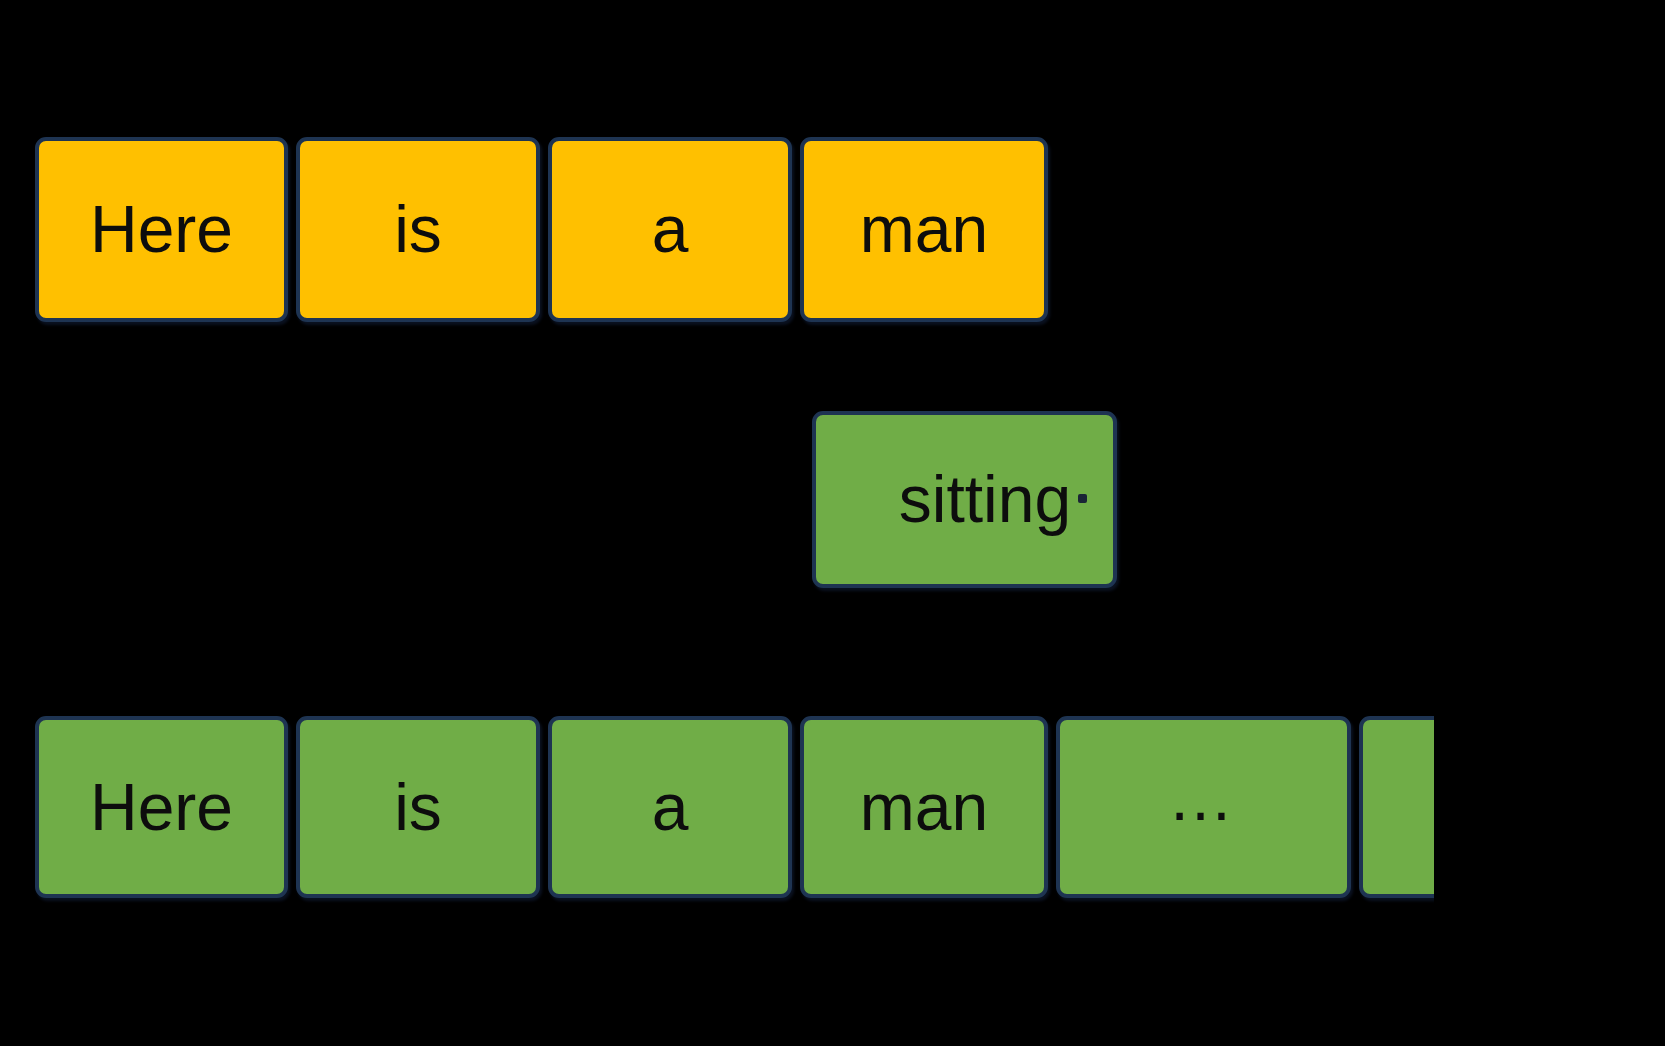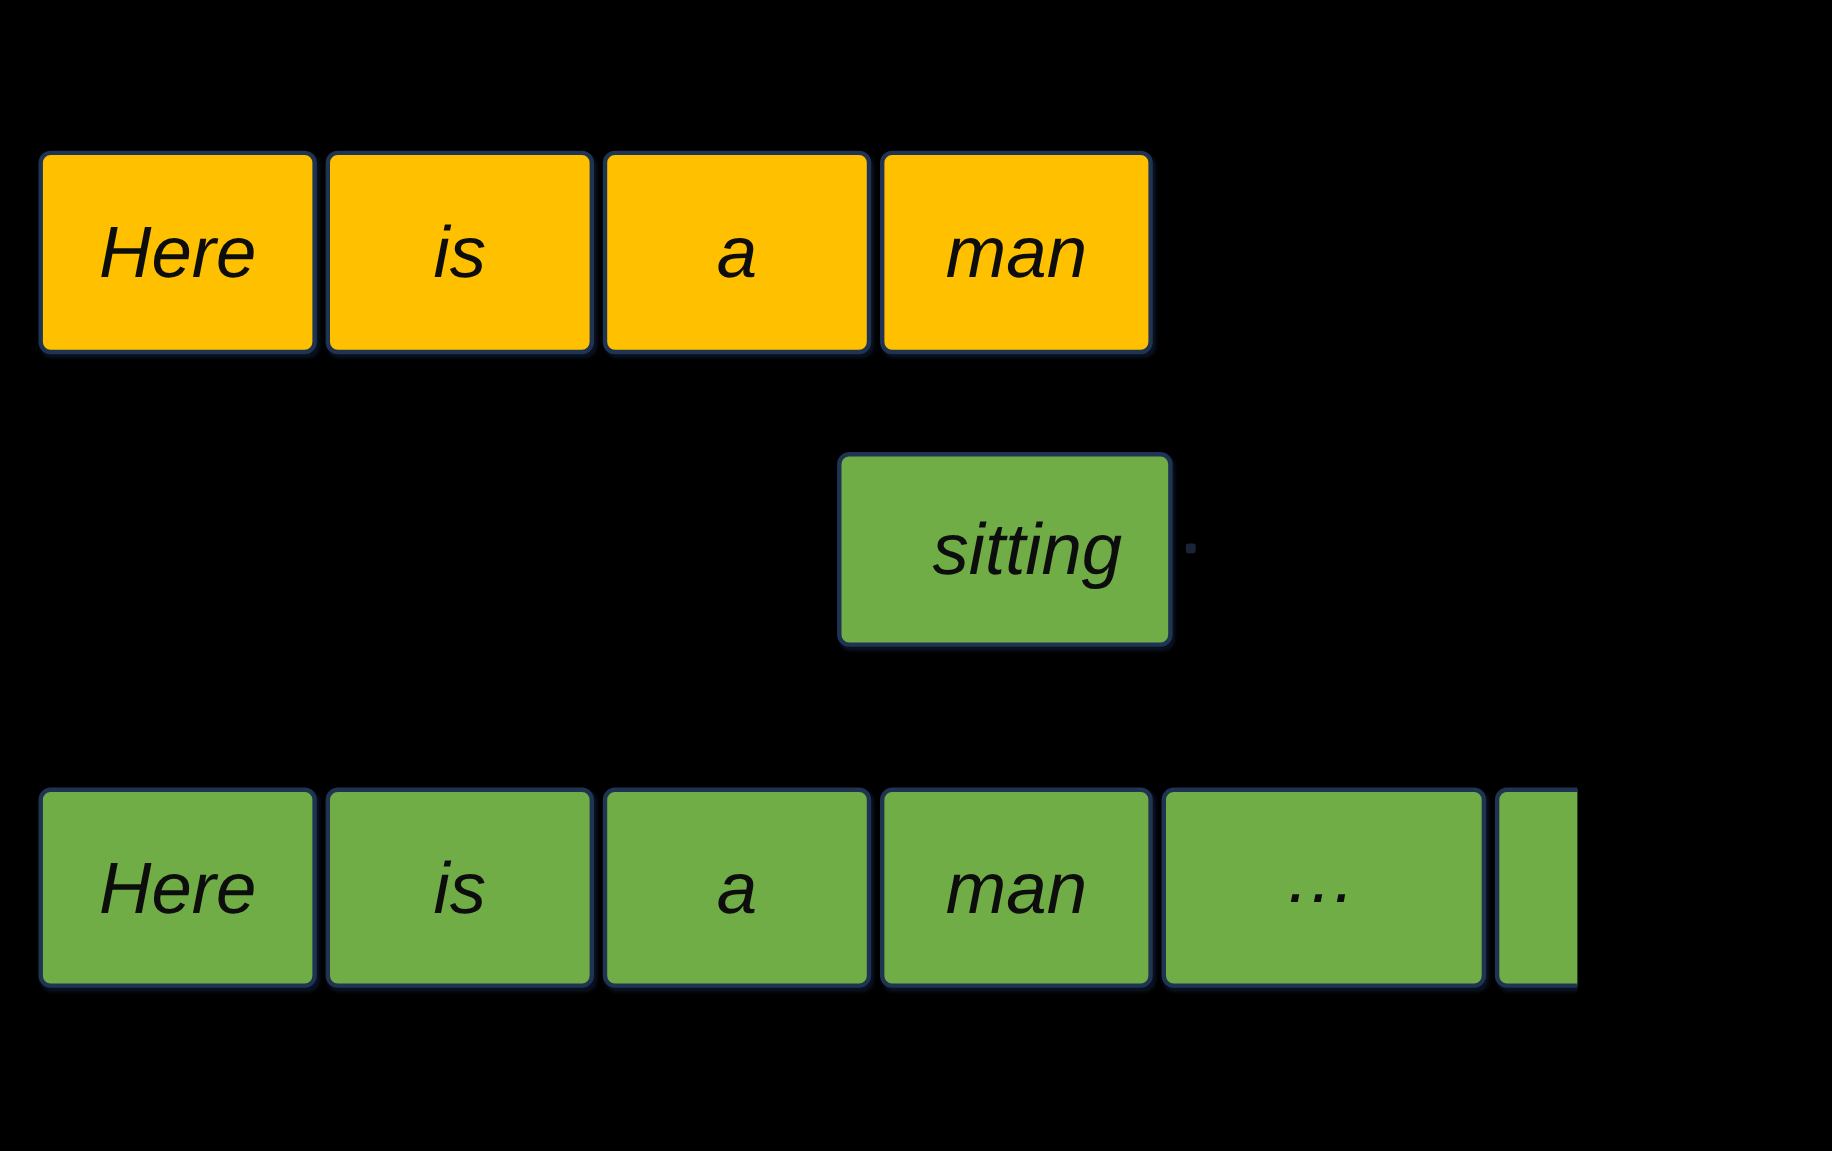--- a/index.html
+++ b/index.html
@@ -7,21 +7,20 @@
     padding: 0;
     background: #000;
   }
   .canvas {
     position: relative;
     width: 1434px;
     height: 1046px;
     background: var(--bg, #000000);
     overflow: hidden;
     font-family: "Liberation Sans", sans-serif;
-    font-style: italic;
   }
   .token {
     position: absolute;
     box-sizing: border-box;
     border: 4px solid var(--outline, #1E3452);
     border-radius: 11px;
     display: flex;
     align-items: center;
     justify-content: center;
     color: var(--text, #0D0D0D);
@@ -57,21 +56,21 @@
     </div>
     <div class="token yellow" style="left:548px; top:137px; width:244px; height:185px;">
       <span class="lbl">a</span>
     </div>
     <div class="token yellow" style="left:800px; top:137px; width:248px; height:185px;">
       <span class="lbl">man</span>
     </div>
   </div>
 
   <div>
-    <div class="token green" style="left:761px; top:411px; width:305px; height:177px;padding-left:41px;">
+    <div class="token green" style="left:812px; top:411px; width:305px; height:177px;padding-left:41px;">
       <span class="lbl">sitting</span>
     </div>
     <div class="arrow-stub"></div>
   </div>
 
   <div>
     <div class="token green" style="left:35px;   top:716px; width:253px; height:182px;">
       <span class="lbl">Here</span>
     </div>
     <div class="token green" style="left:296px;  top:716px; width:244px; height:182px;">

